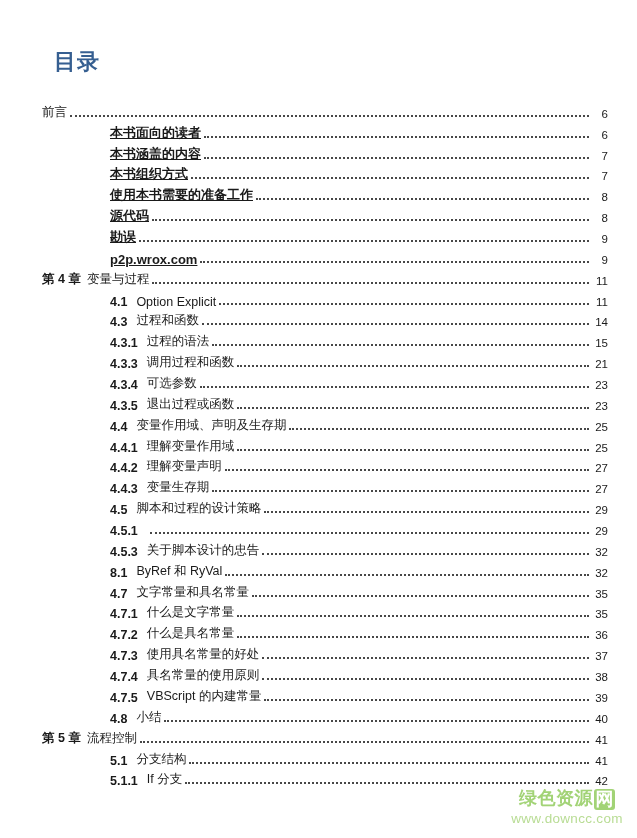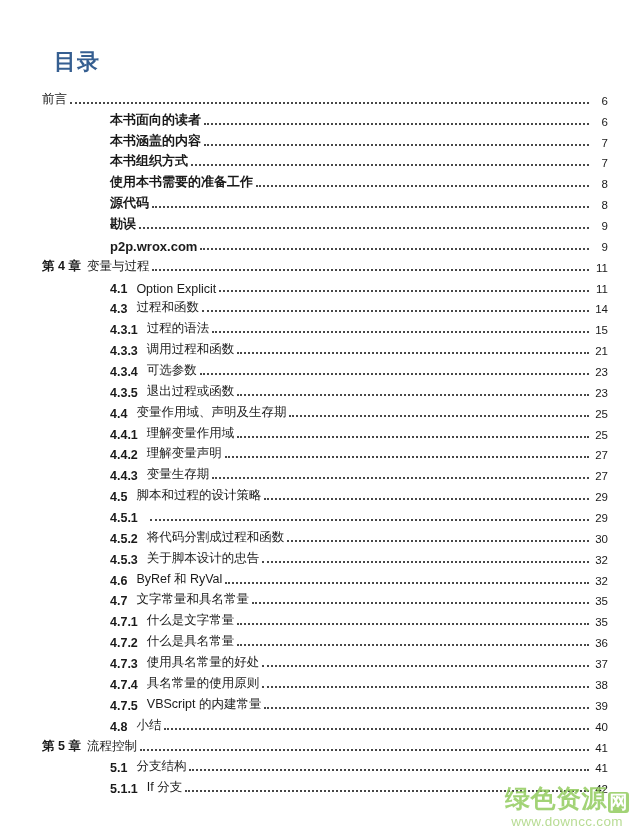--- a/index.html
+++ b/index.html
@@ -15,21 +15,21 @@
     left: 54px; top: 49px;
     font-family: "Liberation Sans", sans-serif;
     font-weight: bold;
     font-size: 22px;
     line-height: 26px;
     color: #365F91;
     letter-spacing: 1px;
   }
   .toc {
     position: absolute;
-    left: 42px; right: 29px; top: 87px;
+    left: 42px; right: 29px; top: 100px;
   }
   .row {
     display: flex;
     align-items: flex-end;
     height: 20.86px;
     color: #1a1a1a;
     overflow: hidden;
   }
   .row.indent-1 { padding-left: 68px; }
   .num {
@@ -43,20 +43,21 @@
   .style-chapter .num { margin-right: 6px; margin-top: 15px; }
   .label {
     font-family: "Liberation Sans", serif;
     font-size: 12.5px;
     white-space: nowrap;
   }
   .style-bold .label {
     font-family: "Liberation Sans", sans-serif;
     font-weight: 700;
     font-size: 13px;
+    text-decoration: underline;
   }
   .leader {
     flex: 1;
     min-width: 8px;
     height: 0;
     border-bottom: 2px dotted #474747;
     margin: 0 3px 4px 3px;
   }
   .pagenum {
     font-family: "Liberation Sans", sans-serif;
@@ -71,21 +72,21 @@
     left: 499px; top: 787px;
     width: 136px;
     font-family: "Liberation Sans", sans-serif;
     text-align: center;
   }
   .wm-brand-line {
     line-height: 23px;
     white-space: nowrap;
   }
   .wm-brand {
-    font-size: 25px;
+    font-size: 18px;
     font-weight: 800;
     color: rgba(141, 201, 88, 0.82);
     letter-spacing: 0.5px;
   }
   .wm-badge {
     display: inline-block;
     background: rgba(141, 201, 88, 0.82);
     color: #ffffff;
     width: 21px; height: 21px;
     line-height: 21px;
@@ -221,33 +222,27 @@
       <span class="label">脚本和过程的设计策略</span>
       <span class="leader"></span>
       <span class="pagenum">29</span>
     </div>
     <div class="row indent-1 style-sub">
       <span class="num">4.5.1</span>
       <span class="leader"></span>
       <span class="pagenum">29</span>
     </div>
     <div class="row indent-1 style-sub">
-      <span class="num">4.5.2</span>
-      <span class="label">将代码分割成过程和函数</span>
-      <span class="leader"></span>
-      <span class="pagenum">30</span>
-    </div>
-    <div class="row indent-1 style-sub">
       <span class="num">4.5.3</span>
       <span class="label">关于脚本设计的忠告</span>
       <span class="leader"></span>
       <span class="pagenum">32</span>
     </div>
     <div class="row indent-1 style-sub">
-      <span class="num">4.6</span>
+      <span class="num">8.1</span>
       <span class="label">ByRef 和 RyVal</span>
       <span class="leader"></span>
       <span class="pagenum">32</span>
     </div>
     <div class="row indent-1 style-sub">
       <span class="num">4.7</span>
       <span class="label">文字常量和具名常量</span>
       <span class="leader"></span>
       <span class="pagenum">35</span>
     </div>

